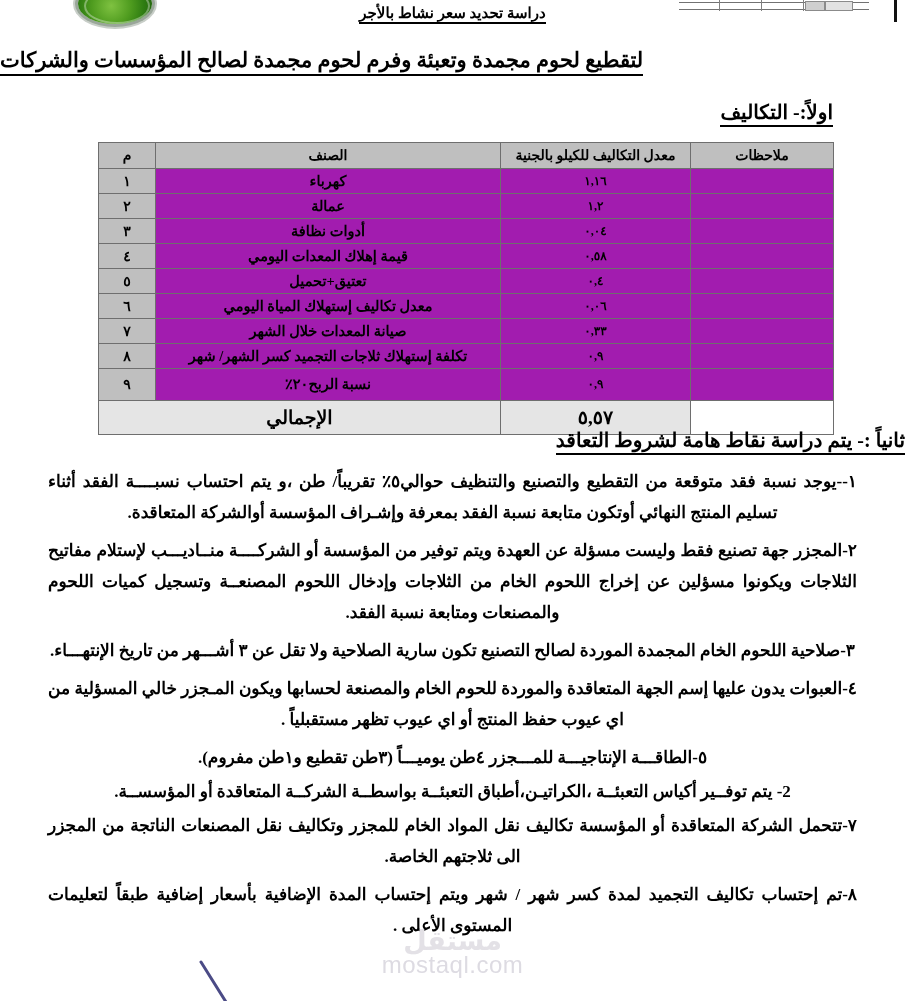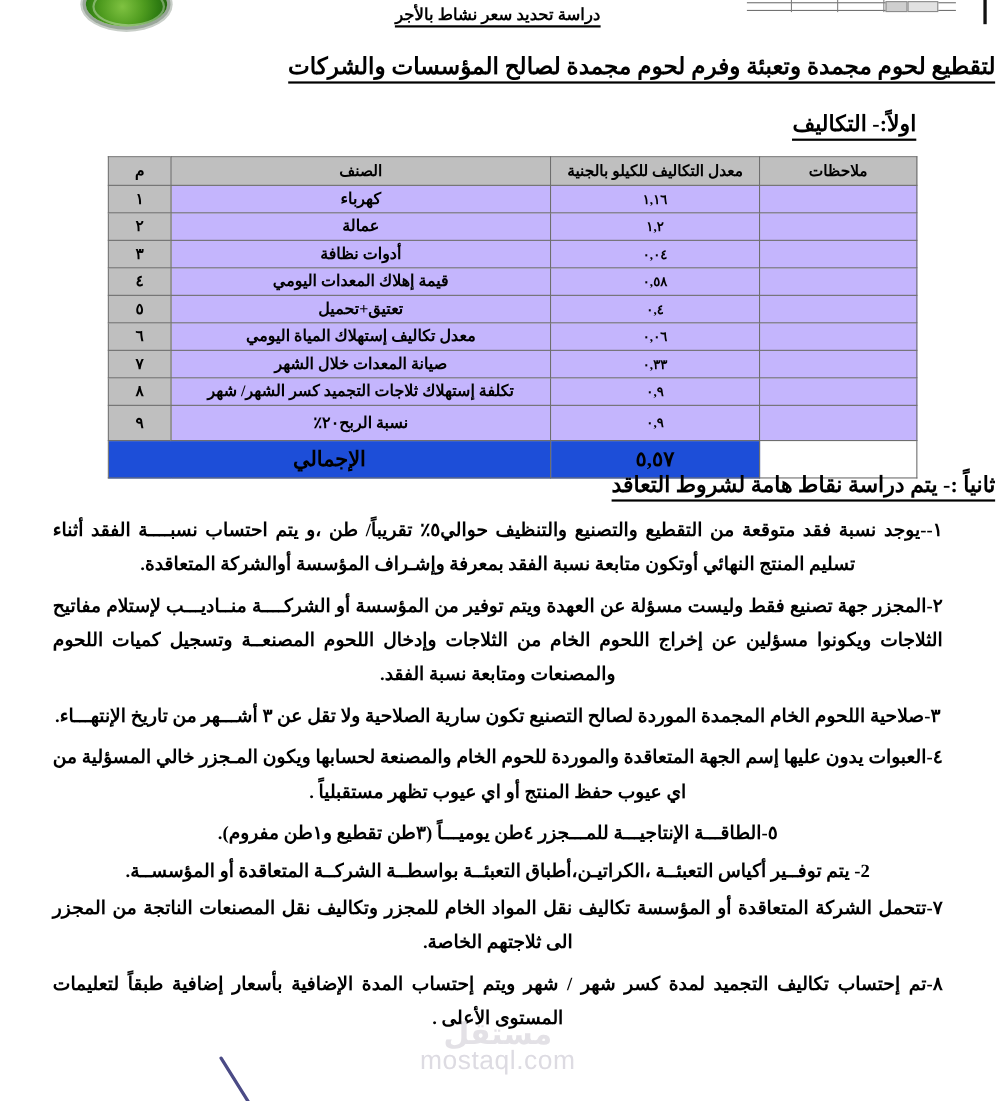--- a/index.html
+++ b/index.html
@@ -84,21 +84,21 @@
     letter-spacing: 0px;
   }
   .doc-title .u {
     border-bottom: 2px solid #000;
     padding-bottom: 1px;
   }
   .doc-subtitle {
     position: absolute;
     left: 0; right: 0;
     top: 48px;
-    text-align: right;
+    text-align: left;
     font-size: 21px;
     font-weight: bold;
   }
   .doc-subtitle .u {
     border-bottom: 2px solid #000;
     padding-bottom: 2px;
   }
   .section-first {
     position: absolute;
     right: 72px;
@@ -134,21 +134,21 @@
     font-size: 14px;
     direction: rtl;
   }
   .cost-table th, .cost-table td {
     border: 1px solid #6e6e6e;
     padding: 0;
     height: 24px;
     text-align: center;
     vertical-align: middle;
     font-weight: bold;
-    background: #c4b5fd;
+    background: #a21caf;
   }
   .cost-table thead th {
     background: #bfbfbf;
     height: 25px;
     font-size: 14px;
   }
   .col-num   { width: 57px;  }
   .col-item  { width: 345px; }
   .col-rate  { width: 190px; }
   .col-notes { width: 143px; }
@@ -158,21 +158,21 @@
   }
   .cost-table td.cell-item {
     font-size: 14.5px;
   }
   .cost-table td.cell-rate {
     font-size: 12px;
     letter-spacing: 1px;
   }
   .cost-table tr.row-tall td { height: 31px; }
   .cost-table tr.total-row td {
-    background: #1d4ed8;
+    background: #e5e5e5;
     height: 33px;
   }
   .cost-table tr.total-row td.cell-total-label {
     font-size: 19px;
   }
   .cost-table tr.total-row td.cell-total-value {
     font-size: 19px;
     letter-spacing: 1px;
   }
   .cost-table tr.total-row td.cell-notes-empty {

